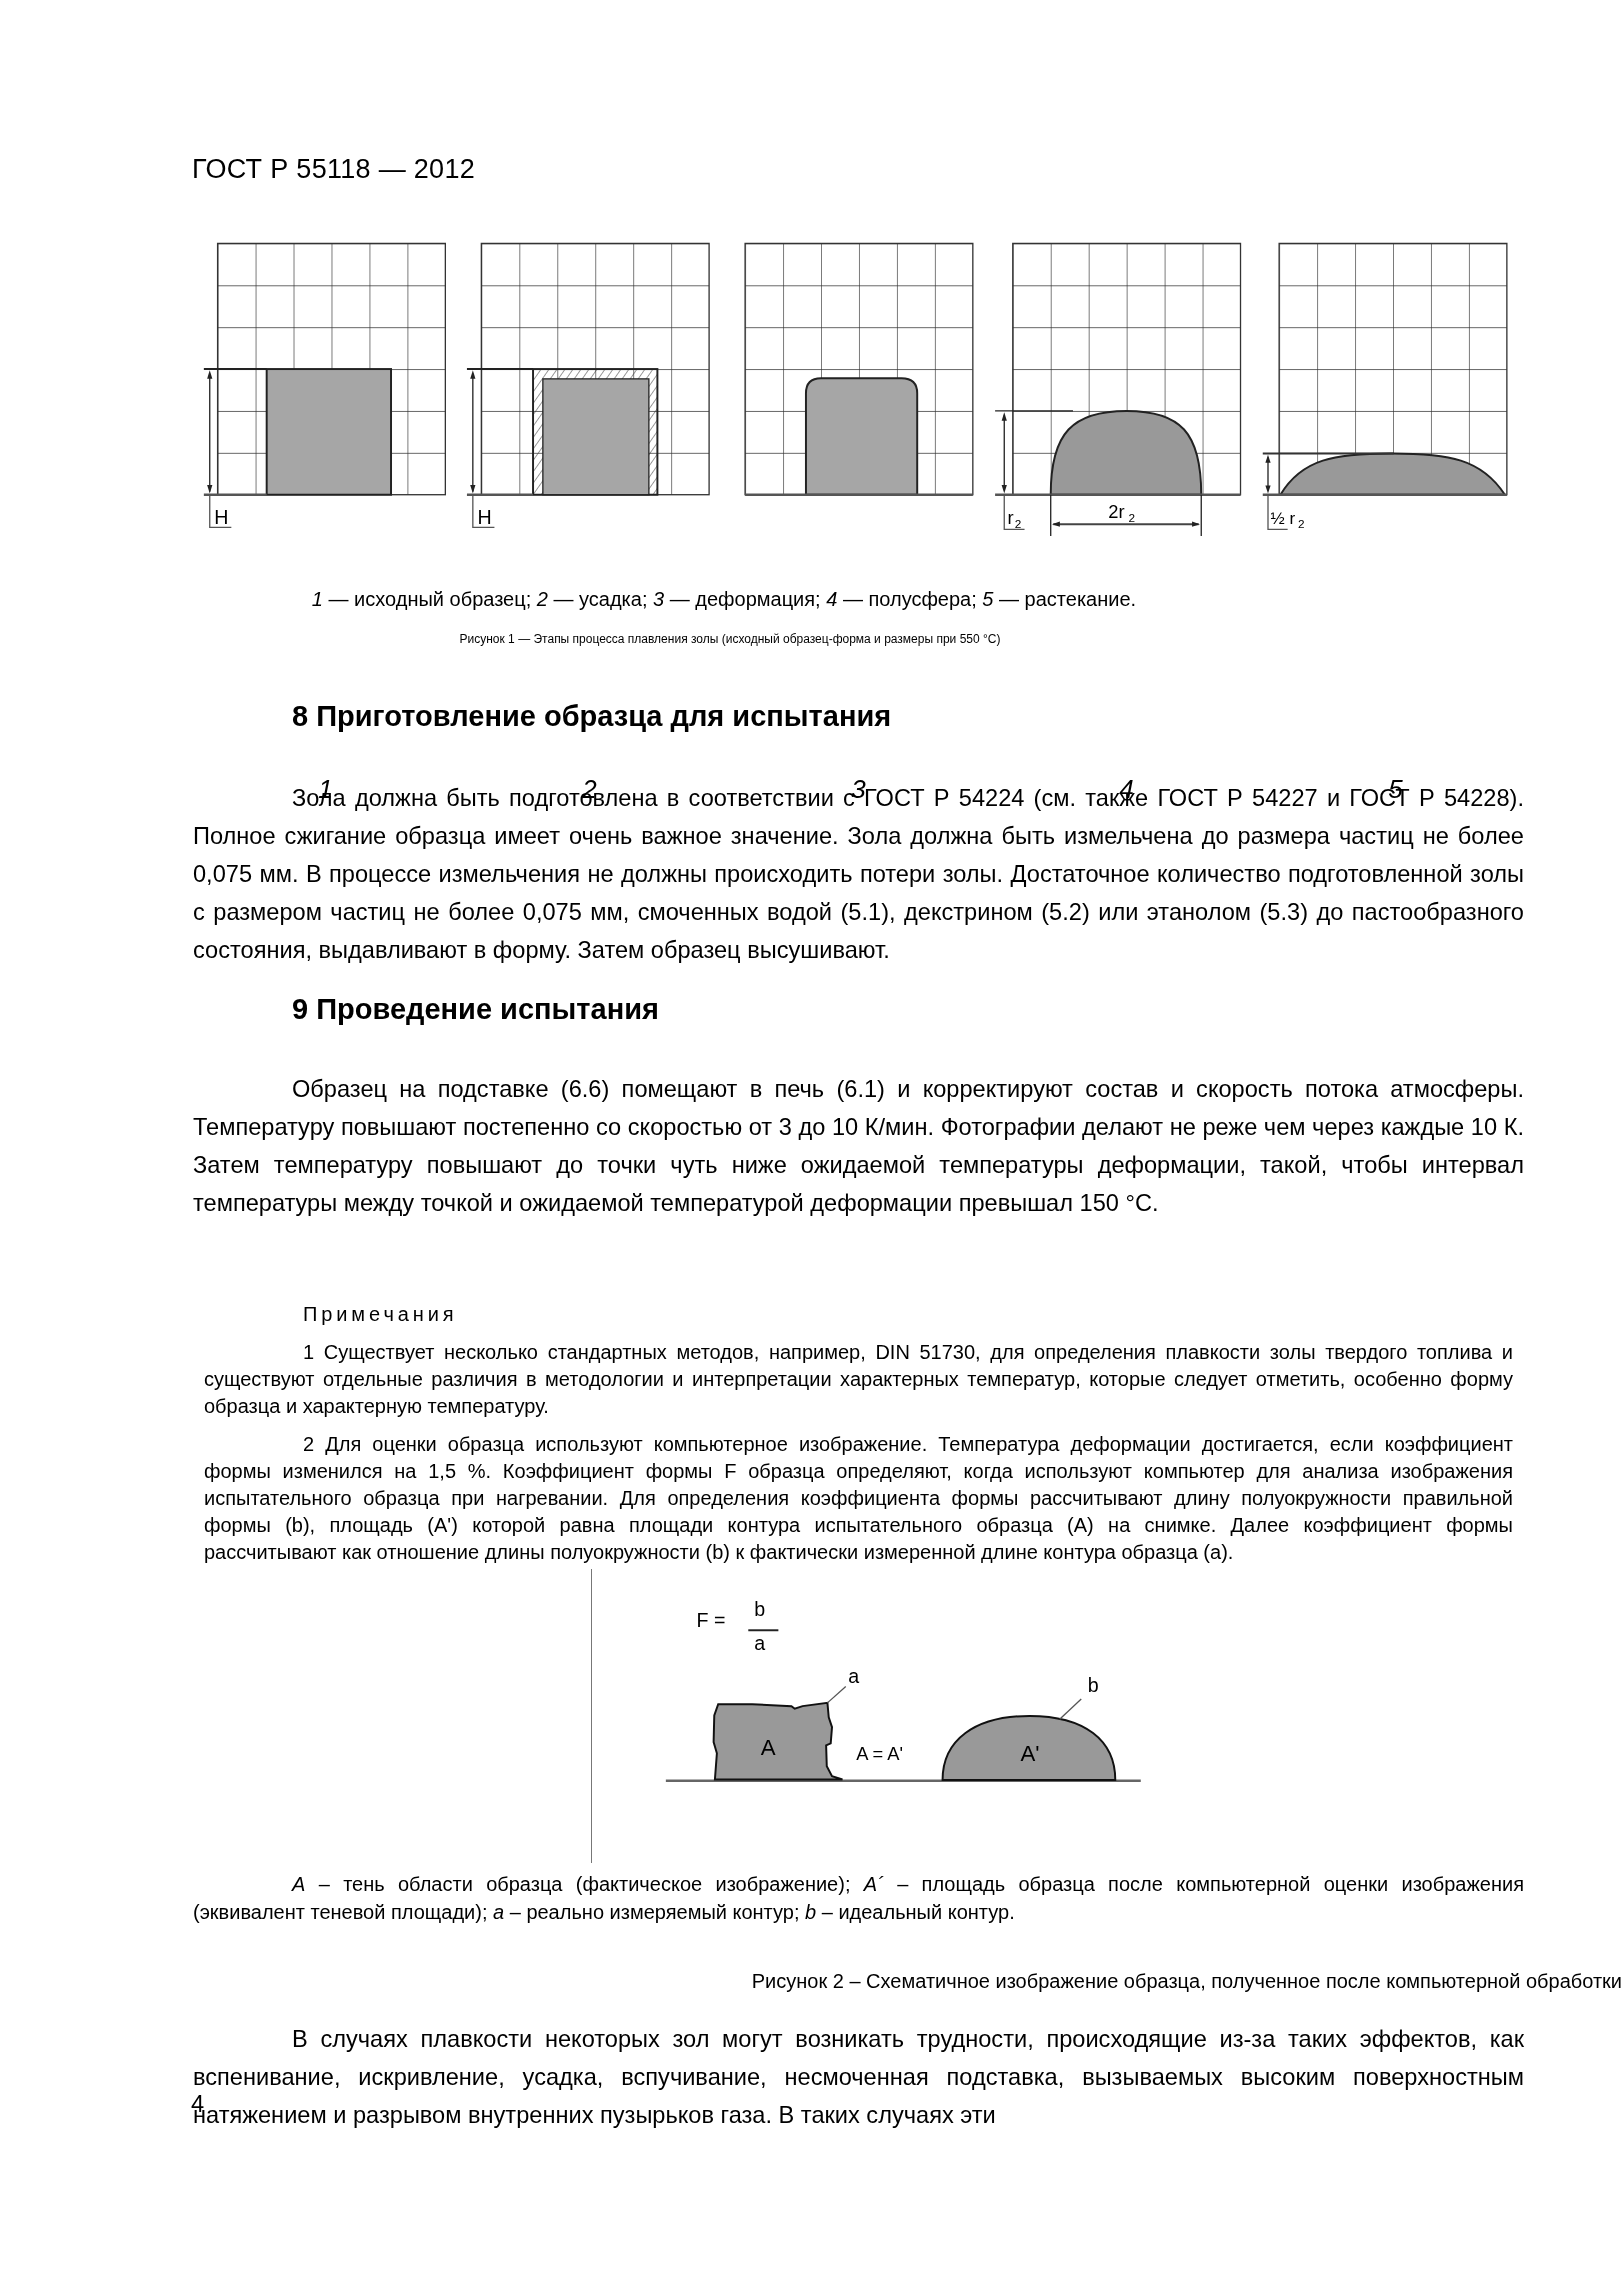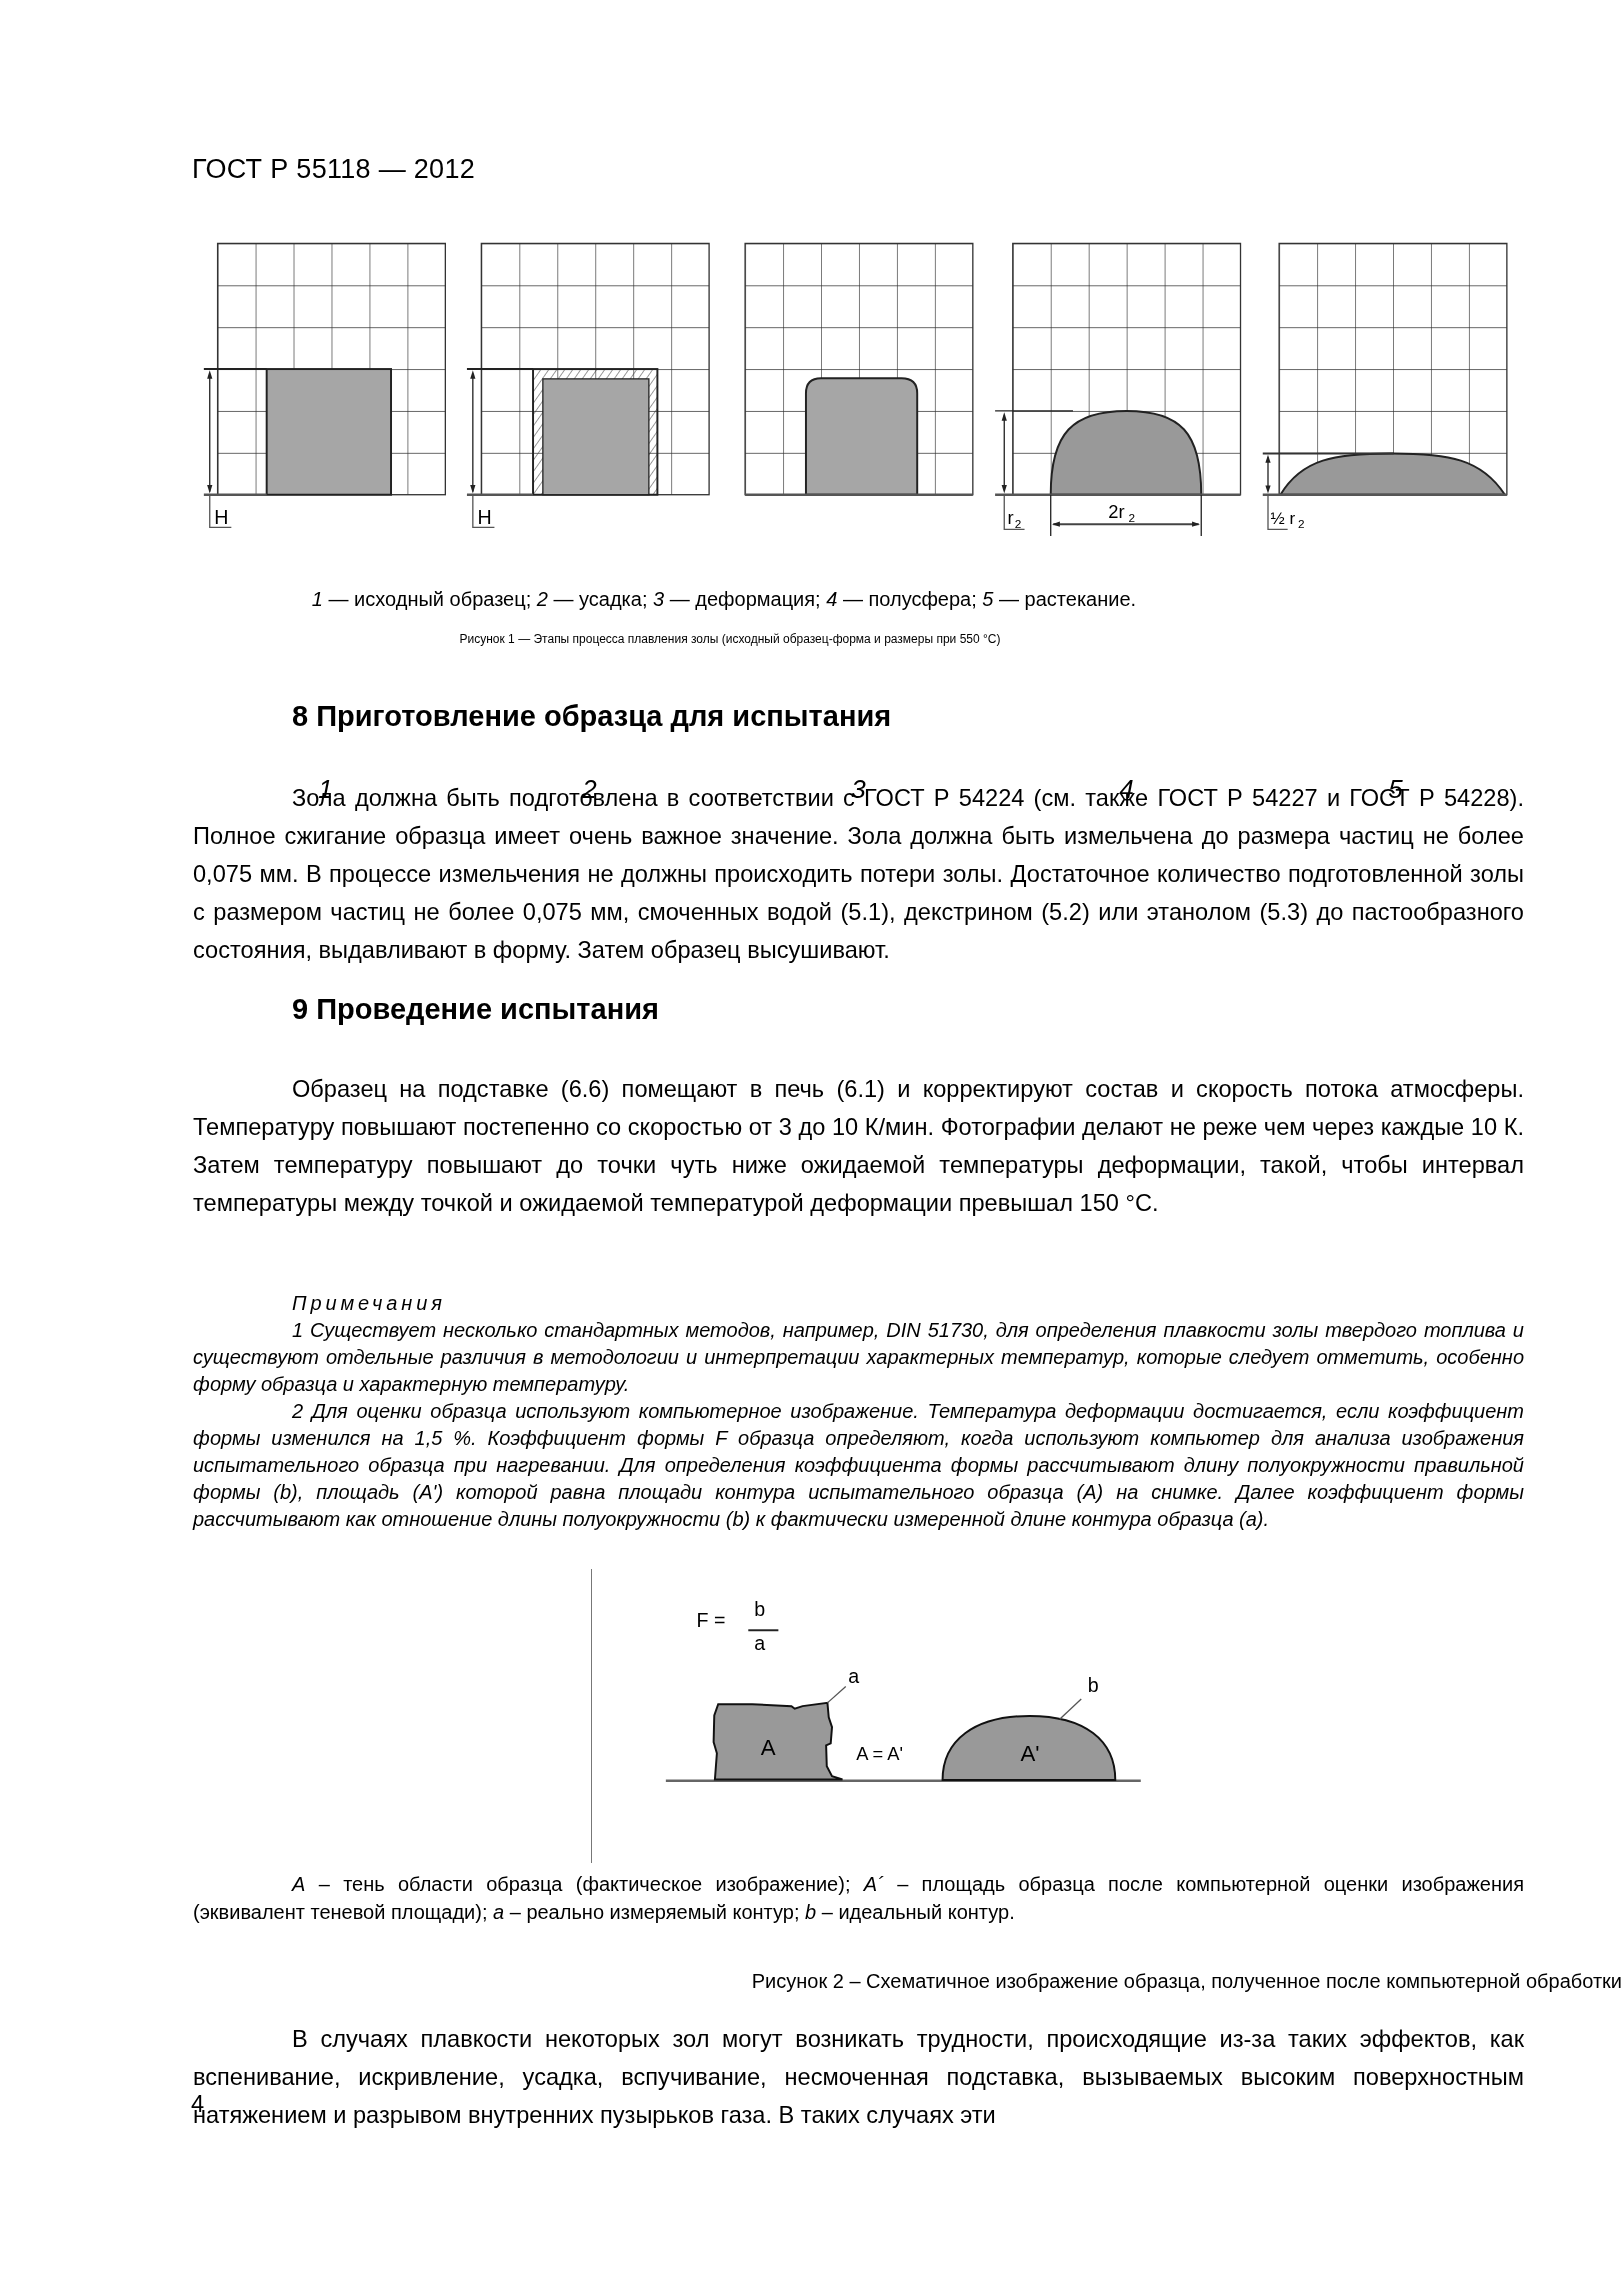--- a/index.html
+++ b/index.html
@@ -9,21 +9,21 @@
   .doc-header { left: 192px; top: 154px; font-size: 27px; font-weight: normal; letter-spacing: 0.3px; }
   .fig1 { left: 196px; top: 236px; width: 1322px; height: 340px; }
   .fig-num { position: absolute; font-size: 26px; font-style: italic; top: 538px; width: 39px; text-align: center; }
   .legend1 { left: 0; width: 1448px; top: 588px; text-align: center; font-size: 20px; }
   .legend1 i { font-style: italic; }
   .caption1 { left: 0; width: 1460px; top: 632px; text-align: center; font-size: 12px; }
   .section-title { left: 292px; font-size: 29px; font-weight: bold; }
   .para { left: 193px; width: 1331px; font-size: 23.6px; line-height: 38px; text-align: justify; }
   .para p { margin: 0; text-indent: 99px; }
   .notes { left: 193px; width: 1331px; font-size: 20px; line-height: 27px; text-align: justify; }
-  .notes p { margin: 0; text-indent: 99px; font-style: italic; }
+  .notes p { margin: 11px; text-indent: 99px; }
   .notes-title { letter-spacing: 3.9px; }
   .fig2 { left: 582px; top: 1557px; width: 589px; height: 314px; }
   .fig2-legend { left: 193px; width: 1331px; top: 1871px; font-size: 20px; line-height: 27.5px; text-align: justify; }
   .fig2-legend p { margin: 0; text-indent: 99px; }
   .fig2-legend i { font-style: italic; }
   .caption2 { left: 0; width: 1622px; top: 1970px; text-align: right; font-size: 20px; padding-left: 39px; box-sizing: border-box; }
   .page-number { left: 191px; top: 2091px; font-size: 23.6px; }
 </style>
 </head>
 <body>

